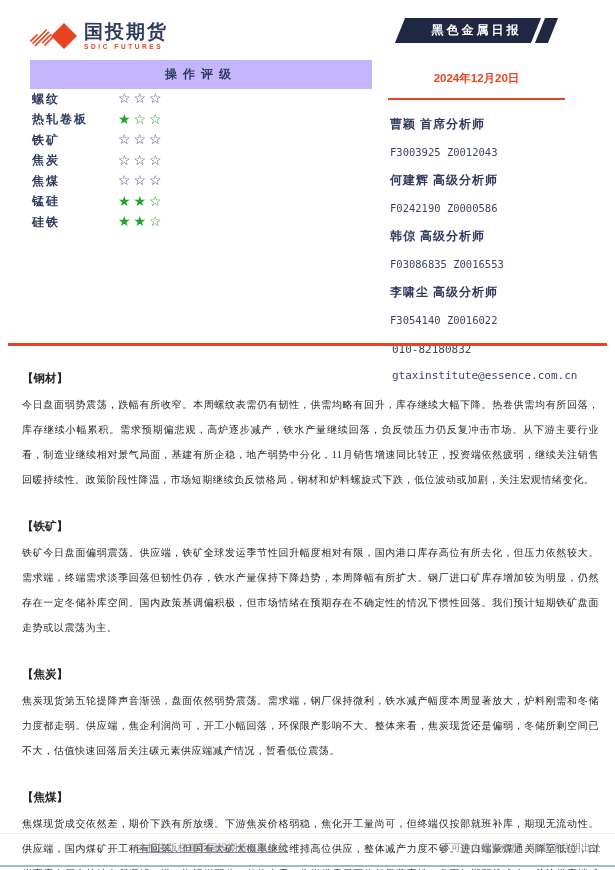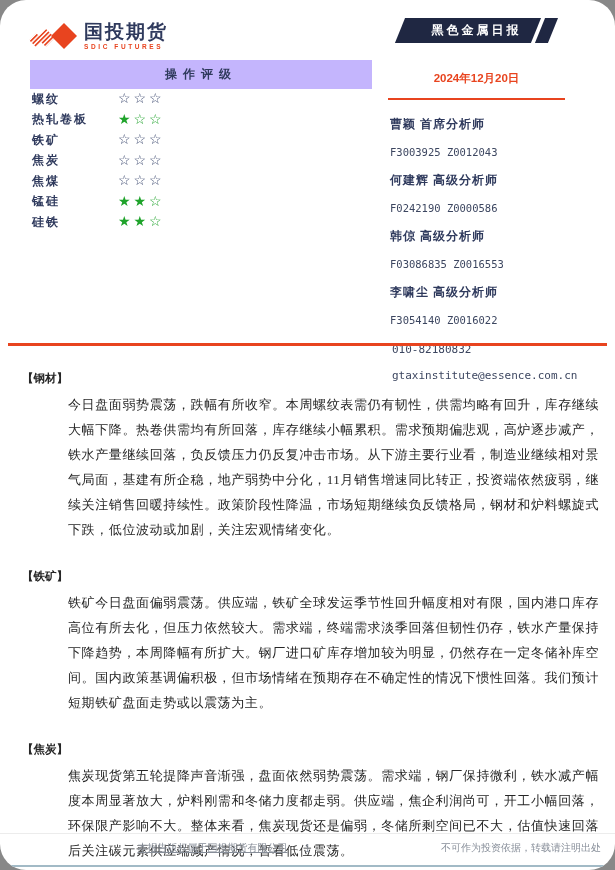--- a/index.html
+++ b/index.html
@@ -2,21 +2,20 @@
 <html><head>
 <meta charset="utf-8">
 <style>
   * { margin:0; padding:0; box-sizing:border-box; }
   html,body { background:#888; }
   .page {
     position:relative; width:615px; height:870px; margin:0 auto;
     background:#ffffff; overflow:hidden;
     font-family:"Liberation Serif","DejaVu Serif",serif;
     color:#262626;
-    border-radius:26px;
   }
   
   .header-zone { position:absolute; top:0; left:0; right:0; height:343px; }
 
   .logo { position:absolute; left:28px; top:20px; display:flex; align-items:flex-start; }
   .logo-mark { width:50px; height:34px; margin-right:6px; }
   .logo-text { display:flex; flex-direction:column; margin-top:2px; }
   .logo-title { font-size:19px; font-weight:bold; color:#2f3a5d; letter-spacing:2px; line-height:20px; }
   .logo-sub { font-size:6.5px; font-weight:bold; color:#e8441f; letter-spacing:2.6px; font-family:"Liberation Sans",sans-serif; margin-top:1px; }
 
@@ -57,21 +56,21 @@
   .contact { margin-top:17px; padding-left:4px; }
   .contact-phone { font-size:11px; color:#3c4660; font-family:"DejaVu Sans Mono",monospace; margin-bottom:9px; }
   .contact-email { font-size:11px; color:#3c4660; font-family:"DejaVu Sans Mono",monospace; text-decoration:none; }
 
   .red-divider { position:absolute; top:343px; left:8px; right:8px; height:3px; background:#e8441f; }
 
   
   .main { position:absolute; top:346px; left:0; right:0; padding:22px 16px 0 22px; }
   .section { margin-bottom:24px; }
   .sec-title { font-size:11.5px; line-height:20px; margin-bottom:4px; color:#262626;font-weight:bold; }
-  .sec-body { font-size:13px; line-height:25px; letter-spacing:0.6px; text-align:justify; color:#262626;margin-left:46px; }
+  .sec-body { font-size:10px; line-height:25px; letter-spacing:0.6px; text-align:justify; color:#262626; }
 
   
   .footer {
     position:absolute; left:0; right:0; bottom:3px;
     padding:7px 14px 10px; border-top:1px solid #ececec; border-bottom:2px solid #a2bac6;
     display:flex; align-items:center;
     font-family:"Liberation Sans",sans-serif; font-size:10px; color:#878e99;
   }
   .footer-left { flex:1; text-align:right;text-decoration:underline; }
   .footer-page { width:40px; text-align:center; }

